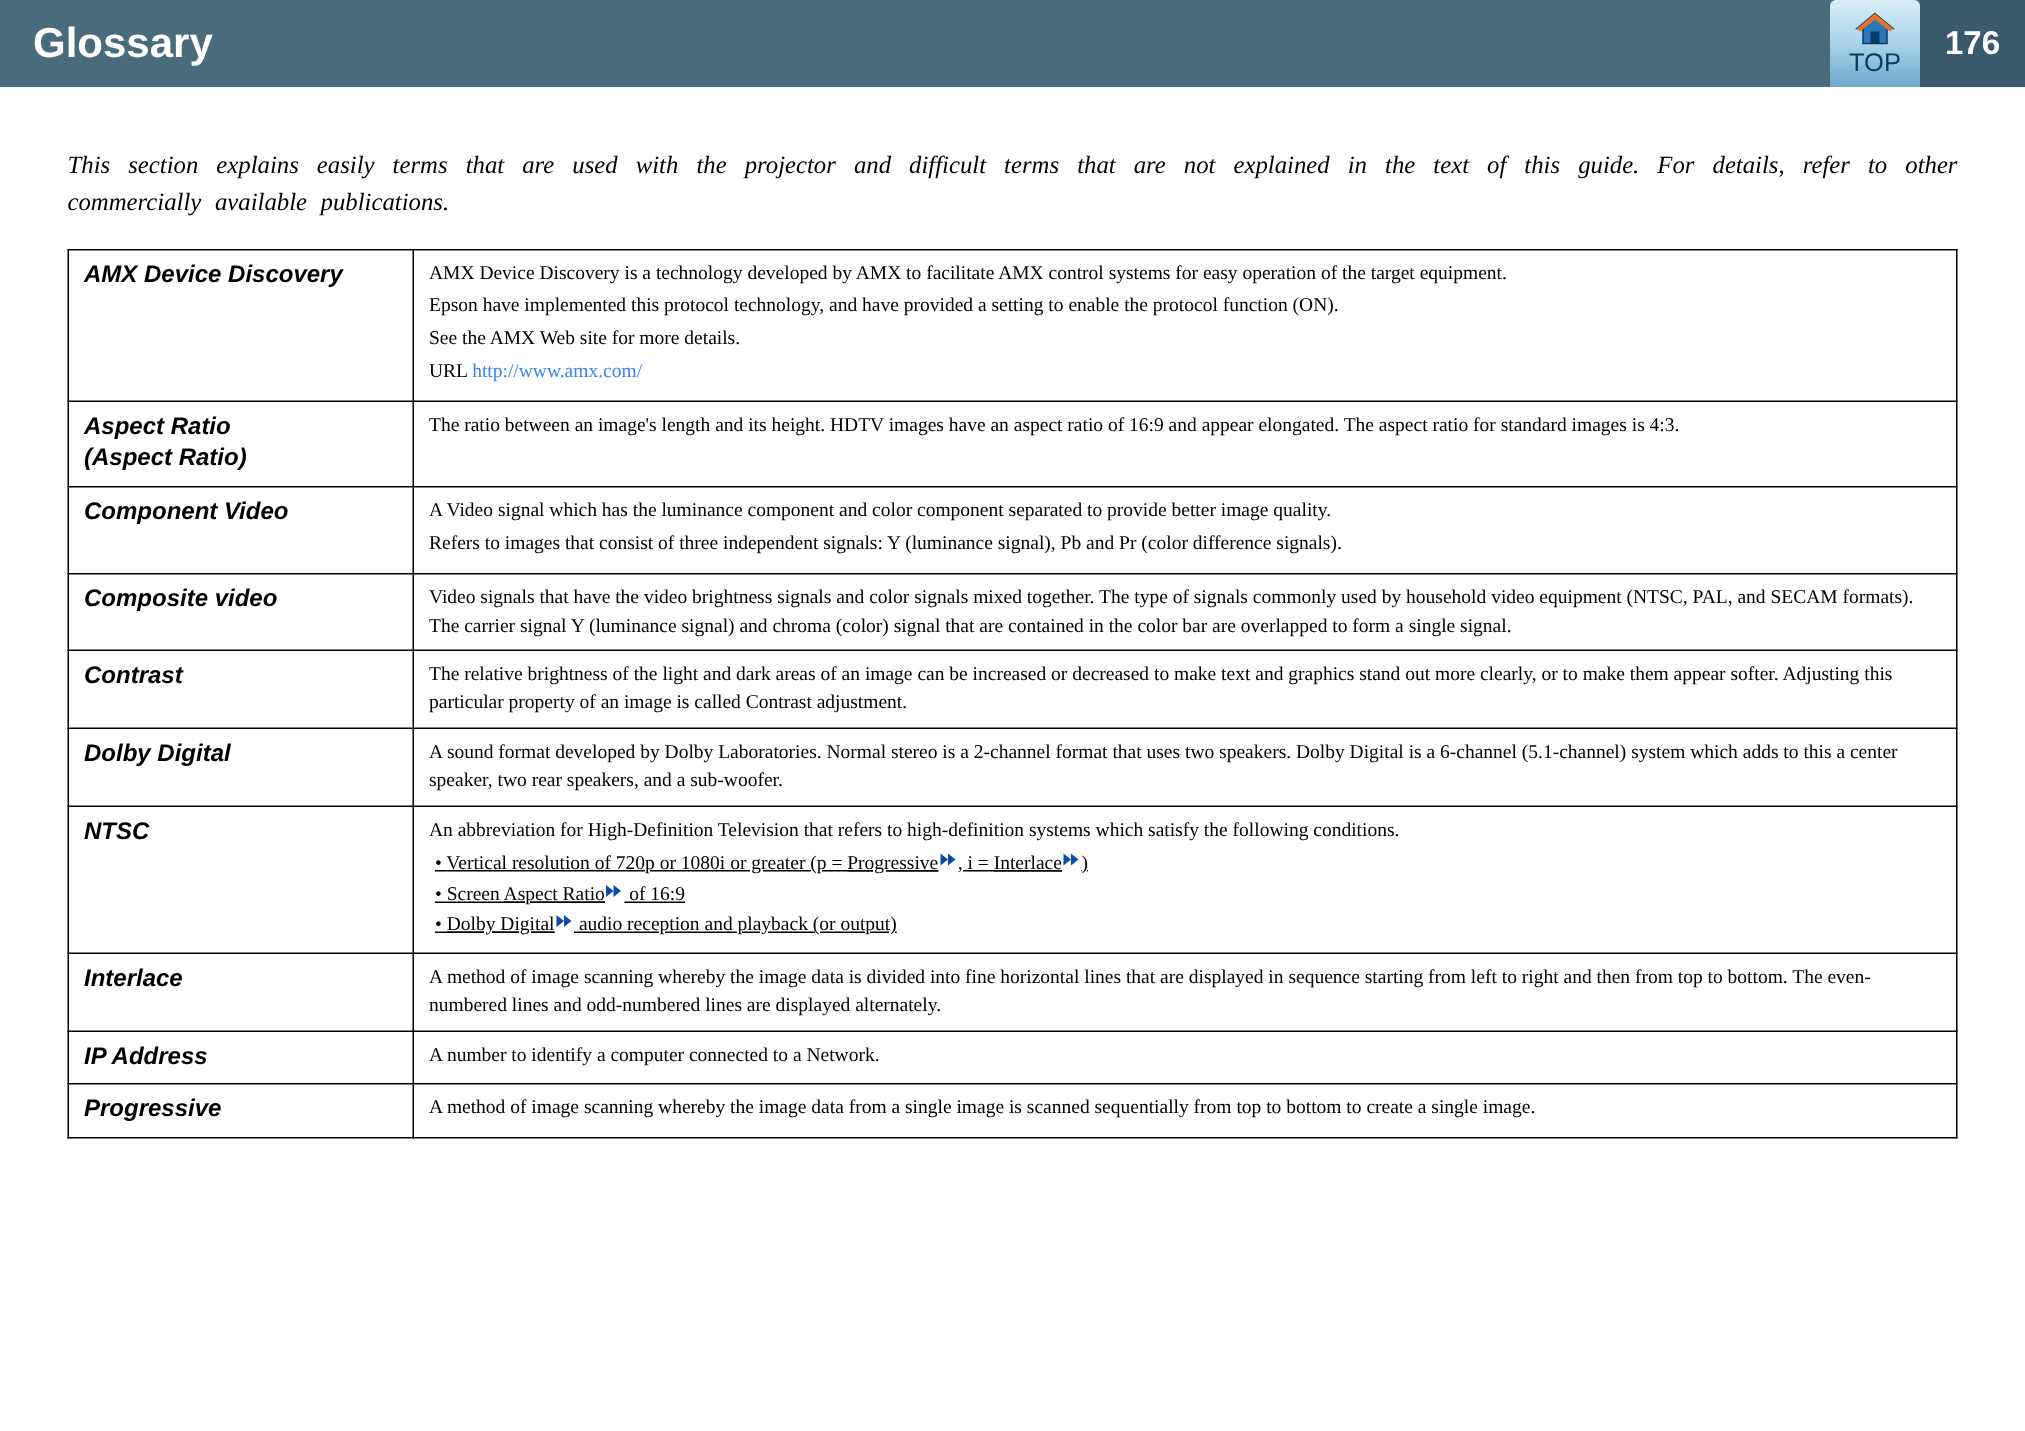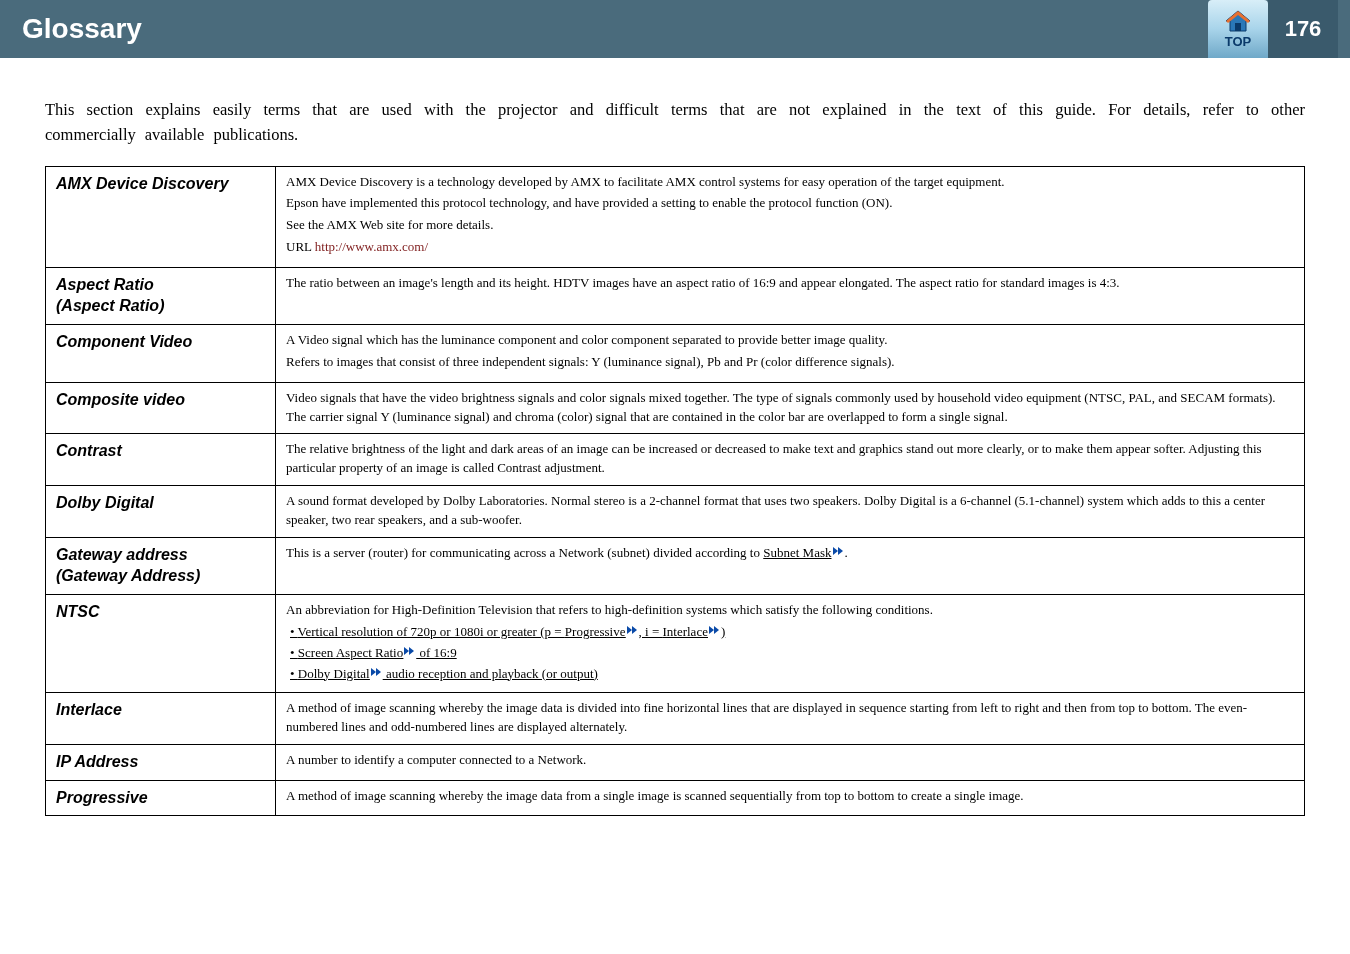--- a/index.html
+++ b/index.html
@@ -5,21 +5,21 @@
   * { box-sizing: border-box; margin: 0; padding: 0; }
   html, body { width: 1350px; height: 954px; font-family: Arial, Helvetica, sans-serif; background: #fff; }
   
   .header {
     background: #4a6b7c;
     color: #fff;
     height: 58px;
     display: flex;
     align-items: center;
     justify-content: space-between;
-    padding: 0 12px 0 22px;
+    padding: 0 0 0 22px;
     position: relative;
   }
   .header-title {
     font-size: 28px;
     font-weight: bold;
   }
   .header-right {
     display: flex;
     align-items: center;
     gap: 0;
@@ -32,22 +32,22 @@
     display: flex;
     flex-direction: column;
     align-items: center;
     justify-content: center;
     border-radius: 4px 4px 0 0;
     position: relative;
   }
   .top-icon svg { display: block; }
   .top-label {
     color: #0a3a6a;
-    font-size: 13px;
-    font-weight: bold;
+    font-size: 17px;
+    font-weight: normal;
     margin-top: 1px;
   }
   .page-num {
     background: #3a5a6c;
     width: 70px;
     height: 58px;
     display: flex;
     align-items: center;
     justify-content: center;
     font-size: 22px;
@@ -58,20 +58,21 @@
   .content {
     padding: 40px 45px 20px 45px;
   }
   .intro {
     font-family: "Times New Roman", Times, serif;
     font-size: 16.5px;
     line-height: 1.5;
     text-align: justify;
     word-spacing: 0.3em;
     margin-bottom: 18px;
+    font-style: italic;
   }
 
   table.glossary {
     width: 100%;
     border-collapse: collapse;
     table-layout: fixed;
   }
   table.glossary td {
     border: 1.2px solid #000;
     vertical-align: top;
@@ -89,21 +90,21 @@
   table.glossary td.def {
     font-family: "Times New Roman", Times, serif;
     font-size: 13px;
     line-height: 1.45;
     color: #000;
   }
   .def p { margin: 0 0 3px 0; }
   .def ul { list-style: none; padding-left: 4px; margin-top: 2px; text-decoration: underline; }
   .def ul li { margin-bottom: 2px; }
   .def ul li::before { content: "• "; }
-  .link { color: #7f1d1d; }
+  .link { color: #3b82f6; }
   .xref { text-decoration: underline; }
   .gly {
     display: inline-block;
     width: 12px;
     height: 11px;
     position: relative;
     top: 0px;
     margin-left: 1px;
   }
   .gly::before {
@@ -175,29 +176,20 @@
     </tr>
     <tr>
       <td class="term">Contrast</td>
       <td class="def">The relative brightness of the light and dark areas of an image can be increased or decreased to make text and graphics stand out more clearly, or to make them appear softer. Adjusting this particular property of an image is called Contrast adjustment.</td>
     </tr>
     <tr>
       <td class="term">Dolby Digital</td>
       <td class="def">A sound format developed by Dolby Laboratories. Normal stereo is a 2-channel format that uses two speakers. Dolby Digital is a 6-channel (5.1-channel) system which adds to this a center speaker, two rear speakers, and a sub-woofer.</td>
     </tr>
     <tr>
-      <td class="term">
-        <div>Gateway address</div>
-        <div>(Gateway Address)</div>
-      </td>
-      <td class="def">
-        <span>This is a server (router) for communicating across a Network (subnet) divided according to </span><span class="xref">Subnet Mask</span><span class="gly"></span><span>.</span>
-      </td>
-    </tr>
-    <tr>
       <td class="term">NTSC</td>
       <td class="def">
         <p>An abbreviation for High-Definition Television that refers to high-definition systems which satisfy the following conditions.</p>
         <ul>
           <li><span>Vertical resolution of 720p or 1080i or greater (p = </span><span class="xref">Progressive</span><span class="gly"></span><span>, i = </span><span class="xref">Interlace</span><span class="gly"></span><span>)</span></li>
           <li><span>Screen </span><span class="xref">Aspect Ratio</span><span class="gly"></span><span> of 16:9</span></li>
           <li><span class="xref">Dolby Digital</span><span class="gly"></span><span> audio reception and playback (or output)</span></li>
         </ul>
       </td>
     </tr>

